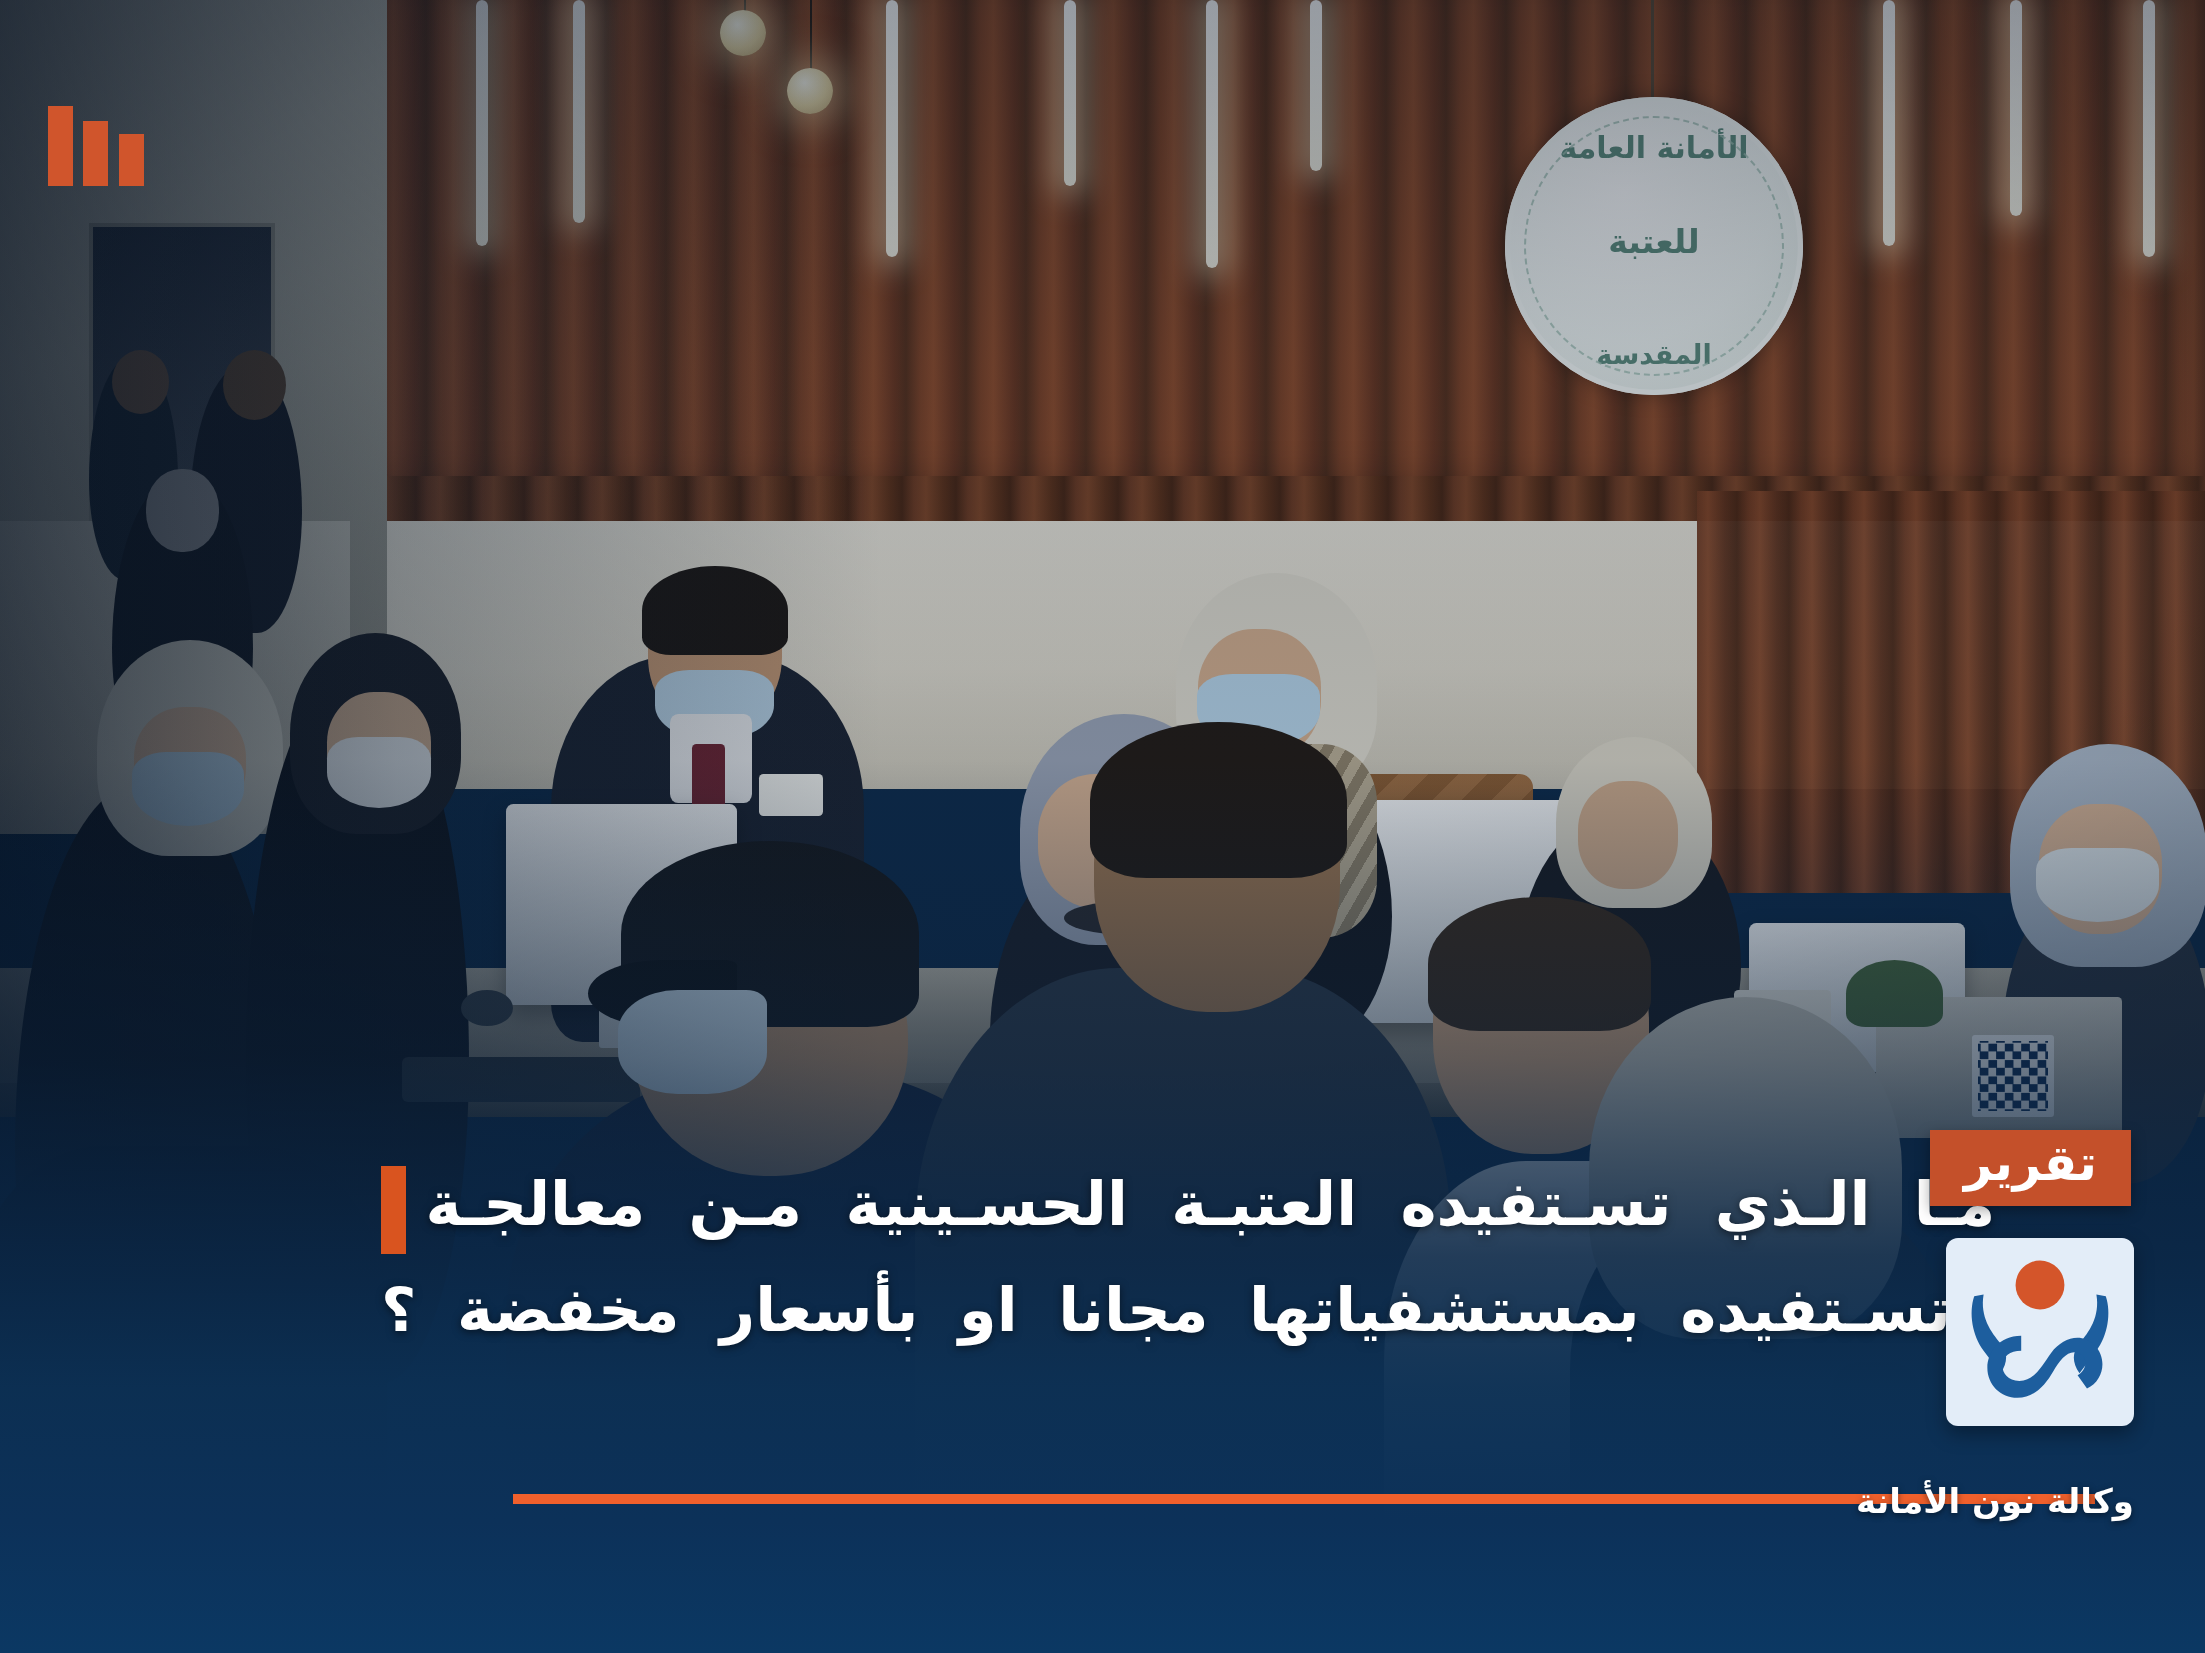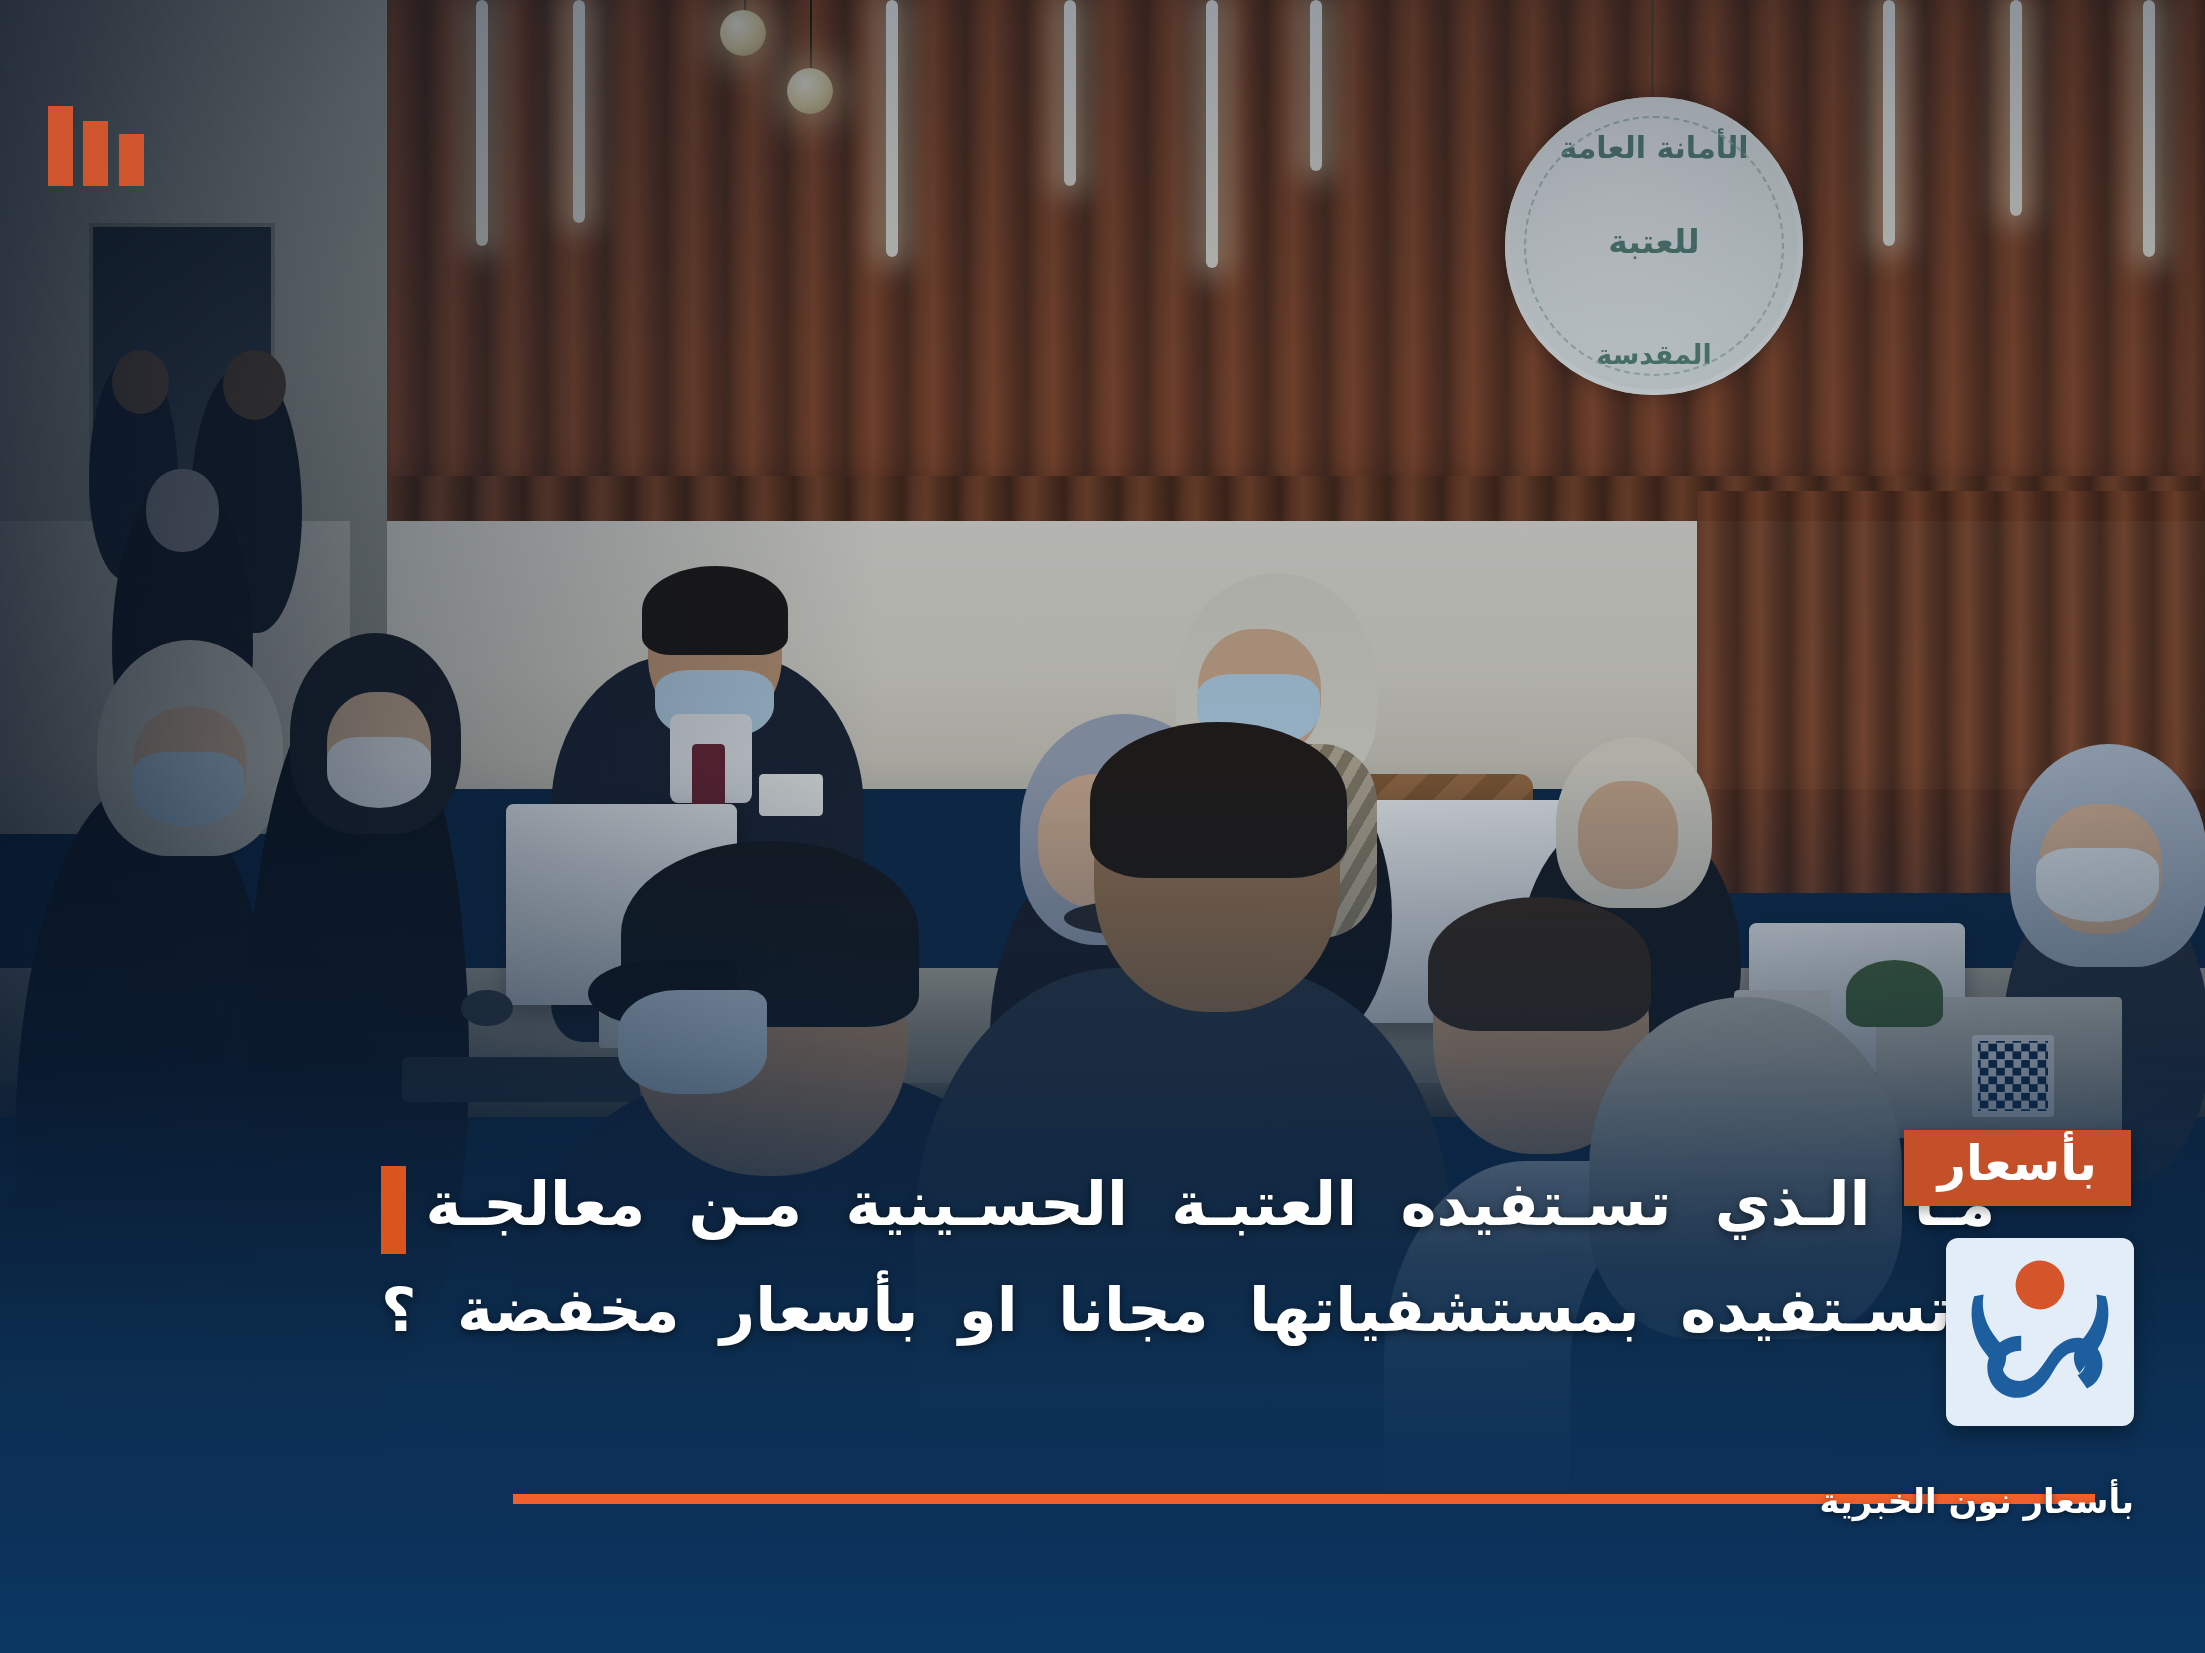--- a/index.html
+++ b/index.html
@@ -377,34 +377,34 @@
   <div class="headline-wrap">
     <div class="hl-row">
       <div class="headline hl-line1">مـا الـذي تسـتفيده العتبـة الحسـينية مـن معالجـة</div>
       <div class="accent-bar"></div>
     </div>
     <div class="headline hl-line2">تسـتفيده بمستشفياتها مجانا او بأسعار مخفضة ؟</div>
   </div>
 
   <div class="divider"></div>
 
-  <div class="badge">بأسعار</div>
+  <div class="badge">تقرير</div>
 
   <div class="logo-tile">
     <svg class="logo-svg" viewBox="0 0 100 100">
       <circle cx="50" cy="25" r="13" fill="#d4552a"></circle>
       <path d="M18,30 C16,42 22,50 27,56 C31,61 31,66 27,72
                C24,68 21,64 18,60 C12,52 10,40 13,31 Z" fill="#1d5e9e" transform="translate(2,0)"></path>
       <path d="M82,30 C84,42 78,50 73,56 C69,61 69,66 73,72
                C76,68 79,64 82,60 C88,52 90,40 87,31 Z" fill="#1d5e9e" transform="translate(-2,0)"></path>
       <path d="M40,52 C28,52 22,61 22,69 C22,78 29,85 38,85
                C47,85 53,78 57,71 C61,64 66,58 72,62
                C76,65 74,71 70,73 L75,80
                C84,76 86,64 79,57 C72,50 62,53 56,61
                C51,68 47,76 39,76 C33,76 30,72 30,68
                C30,63 34,60 40,60 Z" fill="#1d5e9e"></path>
     </svg>
   </div>
 
-  <div class="agency">بأسعار نون الخبرية</div>
+  <div class="agency">وكالة نون الأمانة</div>
 
 </div>
 
 
 </body></html>

